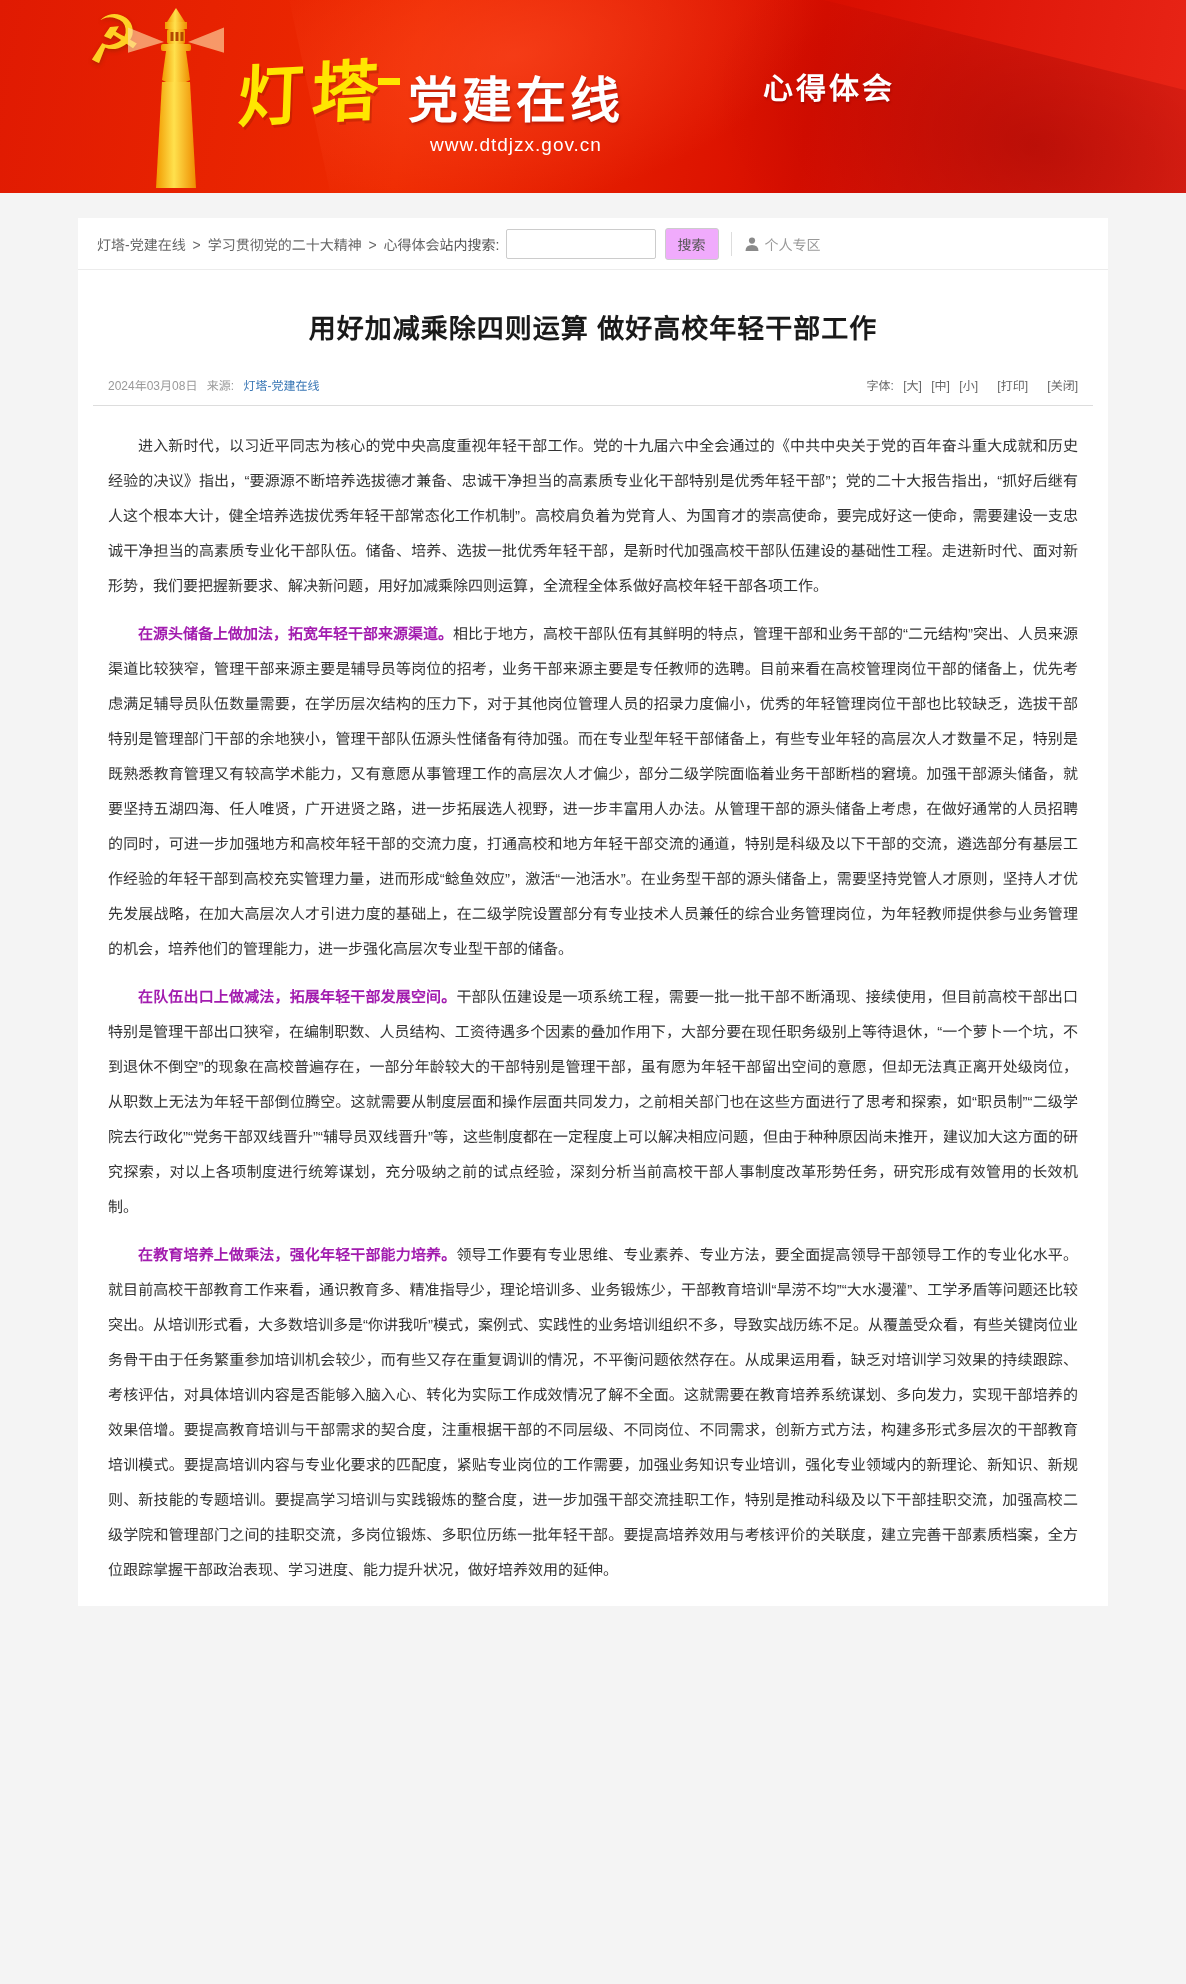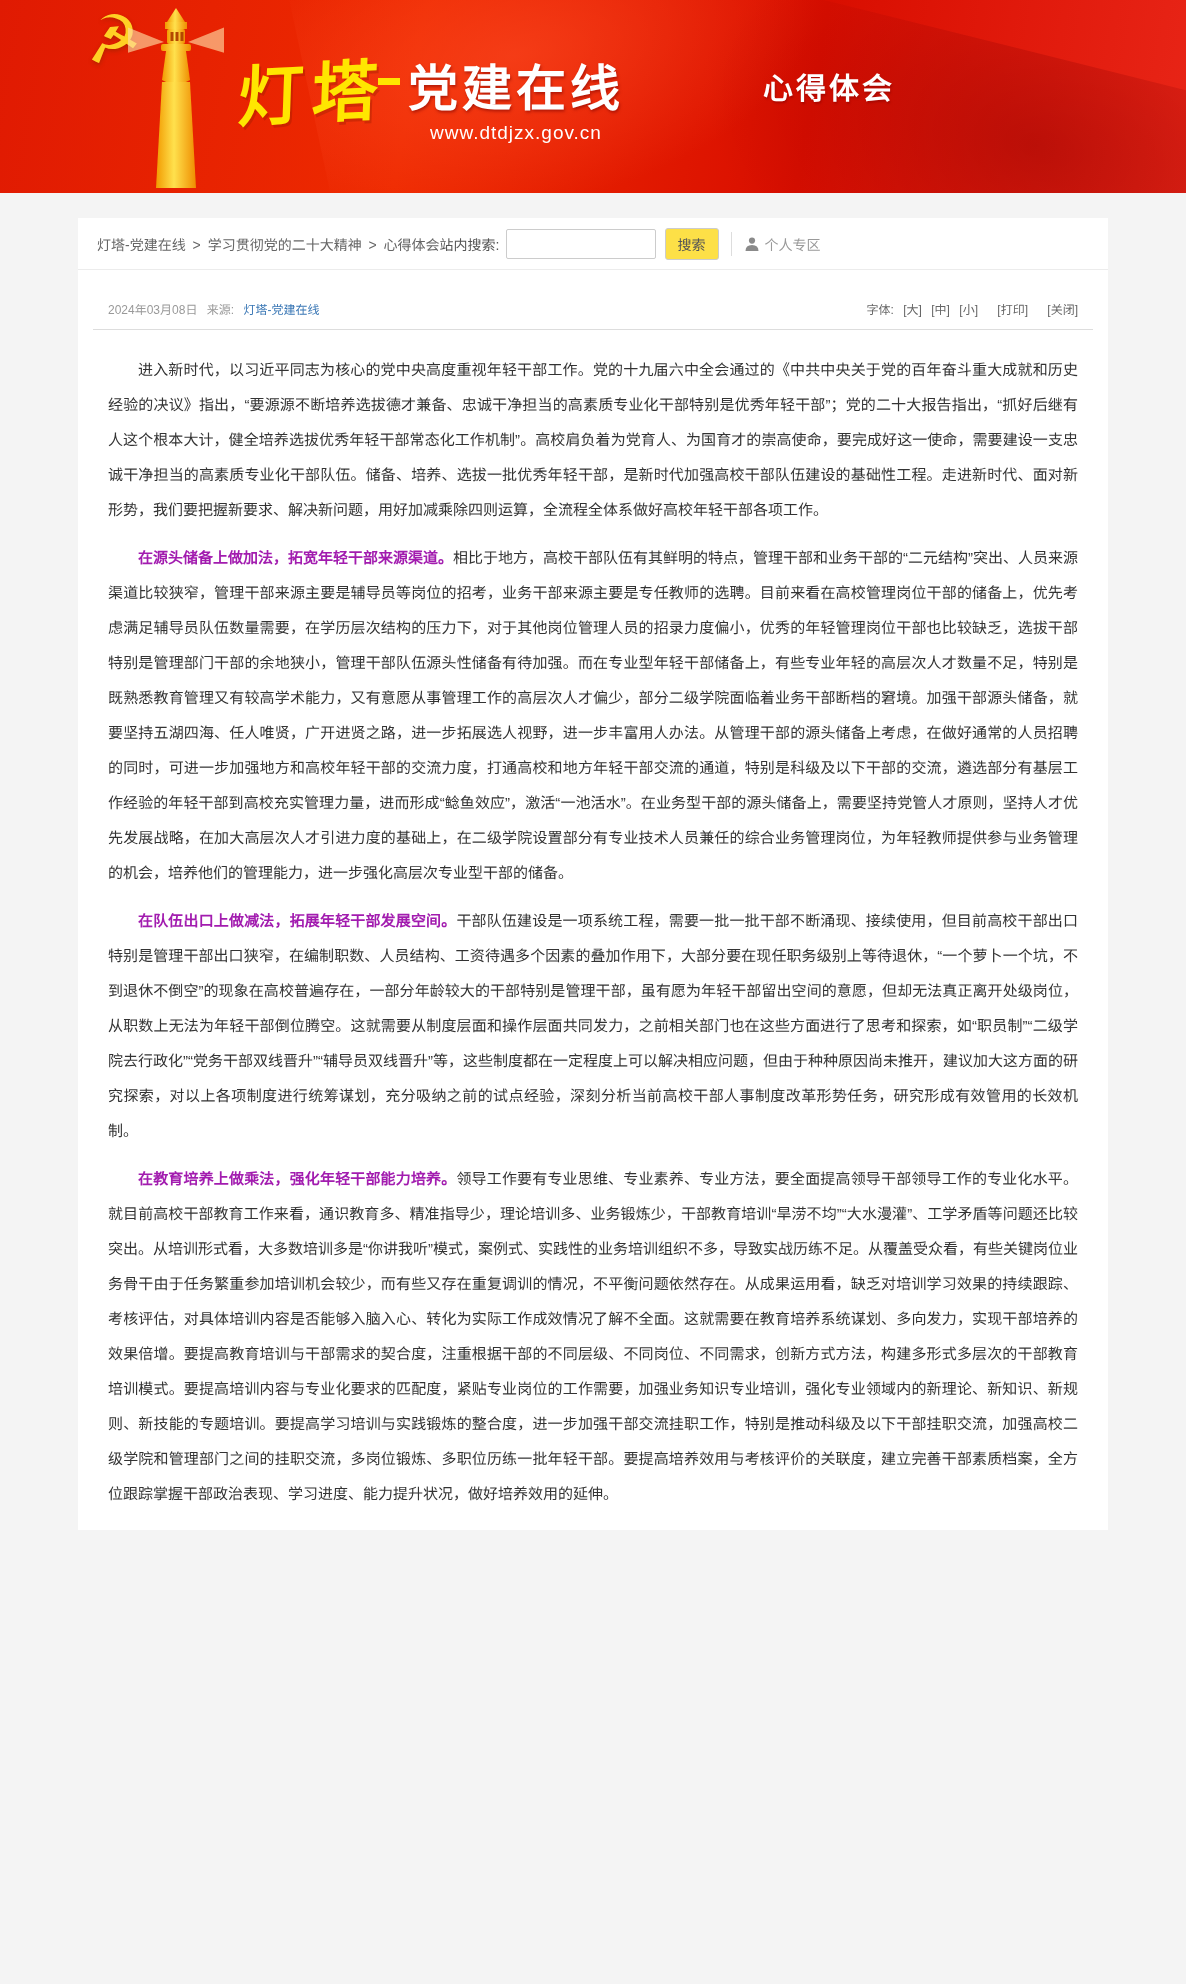--- a/index.html
+++ b/index.html
@@ -34,21 +34,21 @@
   .lighthouse{ position:absolute; left:128px; top:8px; }
   .logo-dengta{
     position:absolute; left:238px; top:40px;
     font-size:66px; font-weight:bold; color:#ffe600; letter-spacing:8px;
     transform:rotate(-3deg) skewX(-5deg);
     text-shadow:2px 3px 0 rgba(150,30,0,.35);
   }
   .logo-dash{
     position:absolute; left:378px; top:78px; width:22px; height:7px; background:#ffe600;
   }
-  .logo-right{ position:absolute; left:408px; top:48px; text-align:center; }
+  .logo-right{ position:absolute; left:408px; top:60px; text-align:center; }
   .logo-djzx{
     font-size:50px; font-weight:bold; color:#ffffff; letter-spacing:4px;
     text-shadow:1px 2px 3px rgba(120,0,0,.5);
   }
   .logo-url{ font-size:19px; color:#ffffff; margin-top:2px; letter-spacing:1px; }
   .section-title{
     position:absolute; left:763px; top:64px; font-size:30px; font-weight:bold;
     color:#ffffff; letter-spacing:3px; text-shadow:1px 2px 2px rgba(120,0,0,.4);
   }
   
@@ -64,21 +64,21 @@
   .breadcrumb{ font-size:14px; color:#666; }
   .breadcrumb .sep{ margin:0 3px; }
   .searcharea{ display:flex; align-items:center; }
   .search-label{ font-size:14px; color:#555; margin-right:6px; }
   .search-input{
     width:150px; height:30px; border:1px solid #ccc; border-radius:2px; outline:none;
     padding:0 6px; font-size:14px;
   }
   .search-btn{
     margin-left:9px; height:32px; padding:0 12px; font-size:14px; color:#555;
-    background:#fde047; border:1px solid #ccc; border-radius:3px; cursor:pointer;
+    background:#f0abfc; border:1px solid #ccc; border-radius:3px; cursor:pointer;
   }
   .vdivider{ width:1px; height:24px; background:#ddd; margin:0 12px; }
   .userlink{ display:flex; align-items:center; color:#9a9a9a; font-size:14px; cursor:pointer; }
   .userlink svg{ margin-right:5px; }
   
   .article{ padding:0 15px; }
   .article-title{
     margin-top:37px; text-align:center; font-size:27px; font-weight:bold; color:#1a1a1a;
     letter-spacing:1px;
   }
@@ -159,20 +159,21 @@
         <svg width="16" height="16" viewBox="0 0 16 16">
           <circle cx="8" cy="4.6" r="3.1" fill="#8a8a8a"></circle>
           <path d="M1.5 15 Q1.5 9 8 9 Q14.5 9 14.5 15 Z" fill="#8a8a8a"></path>
         </svg>
         <span>个人专区</span>
       </span>
     </div>
   </div>
 
   <div class="article">
+    <h1 class="article-title">用好加减乘除四则运算 做好高校年轻干部工作</h1>
 
     <div class="metarow">
       <div class="metaleft">
         <span>2024年03月08日</span>
         <span>来源:</span>
         <span class="source-link">灯塔-党建在线</span>
       </div>
       <div class="metaright">
         <span class="lbl">字体:</span>
         <span>[大]</span>

